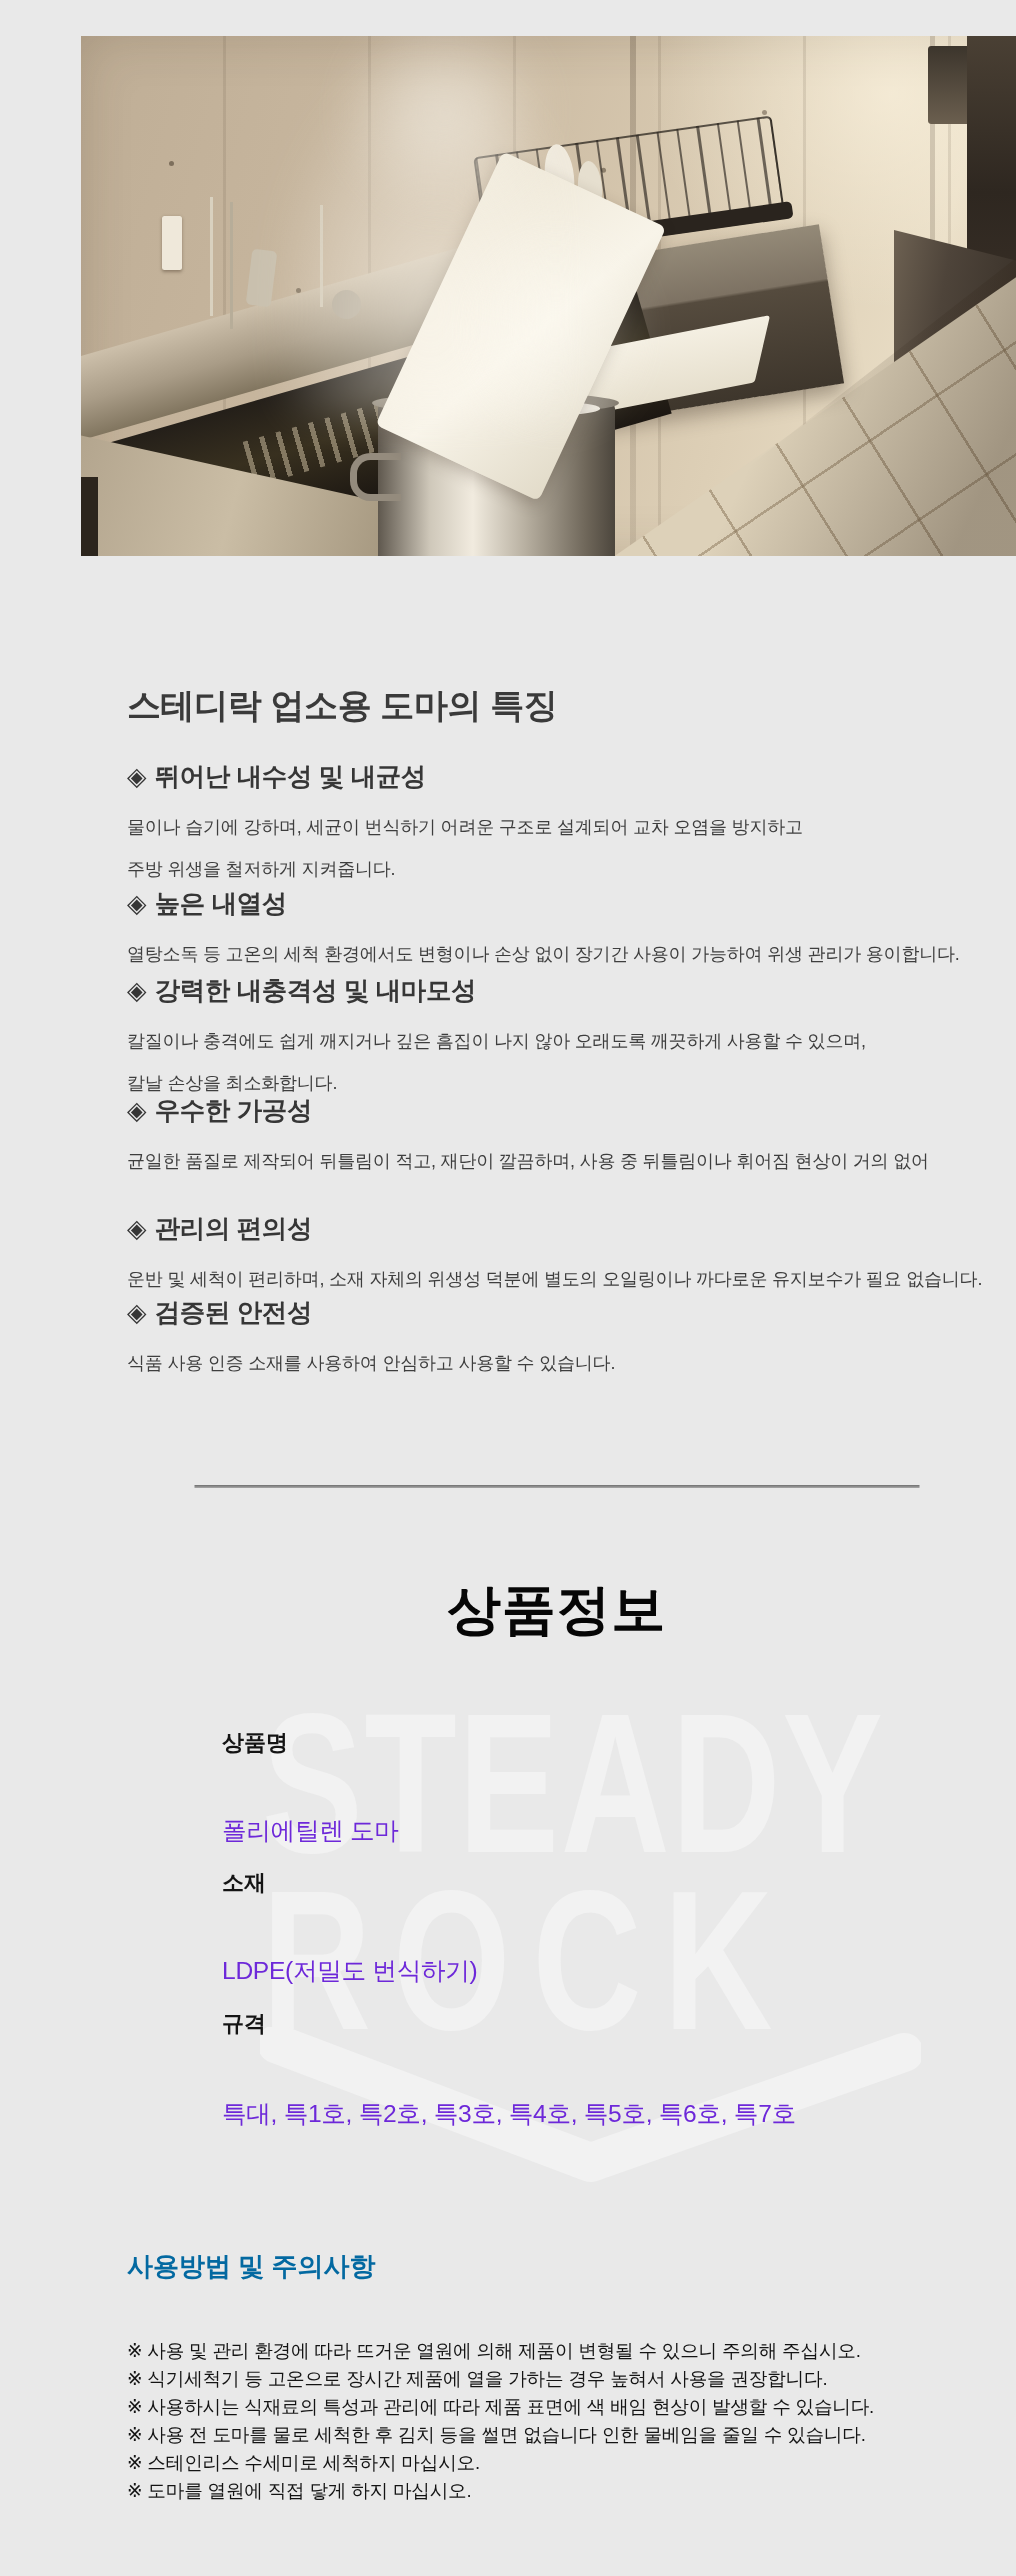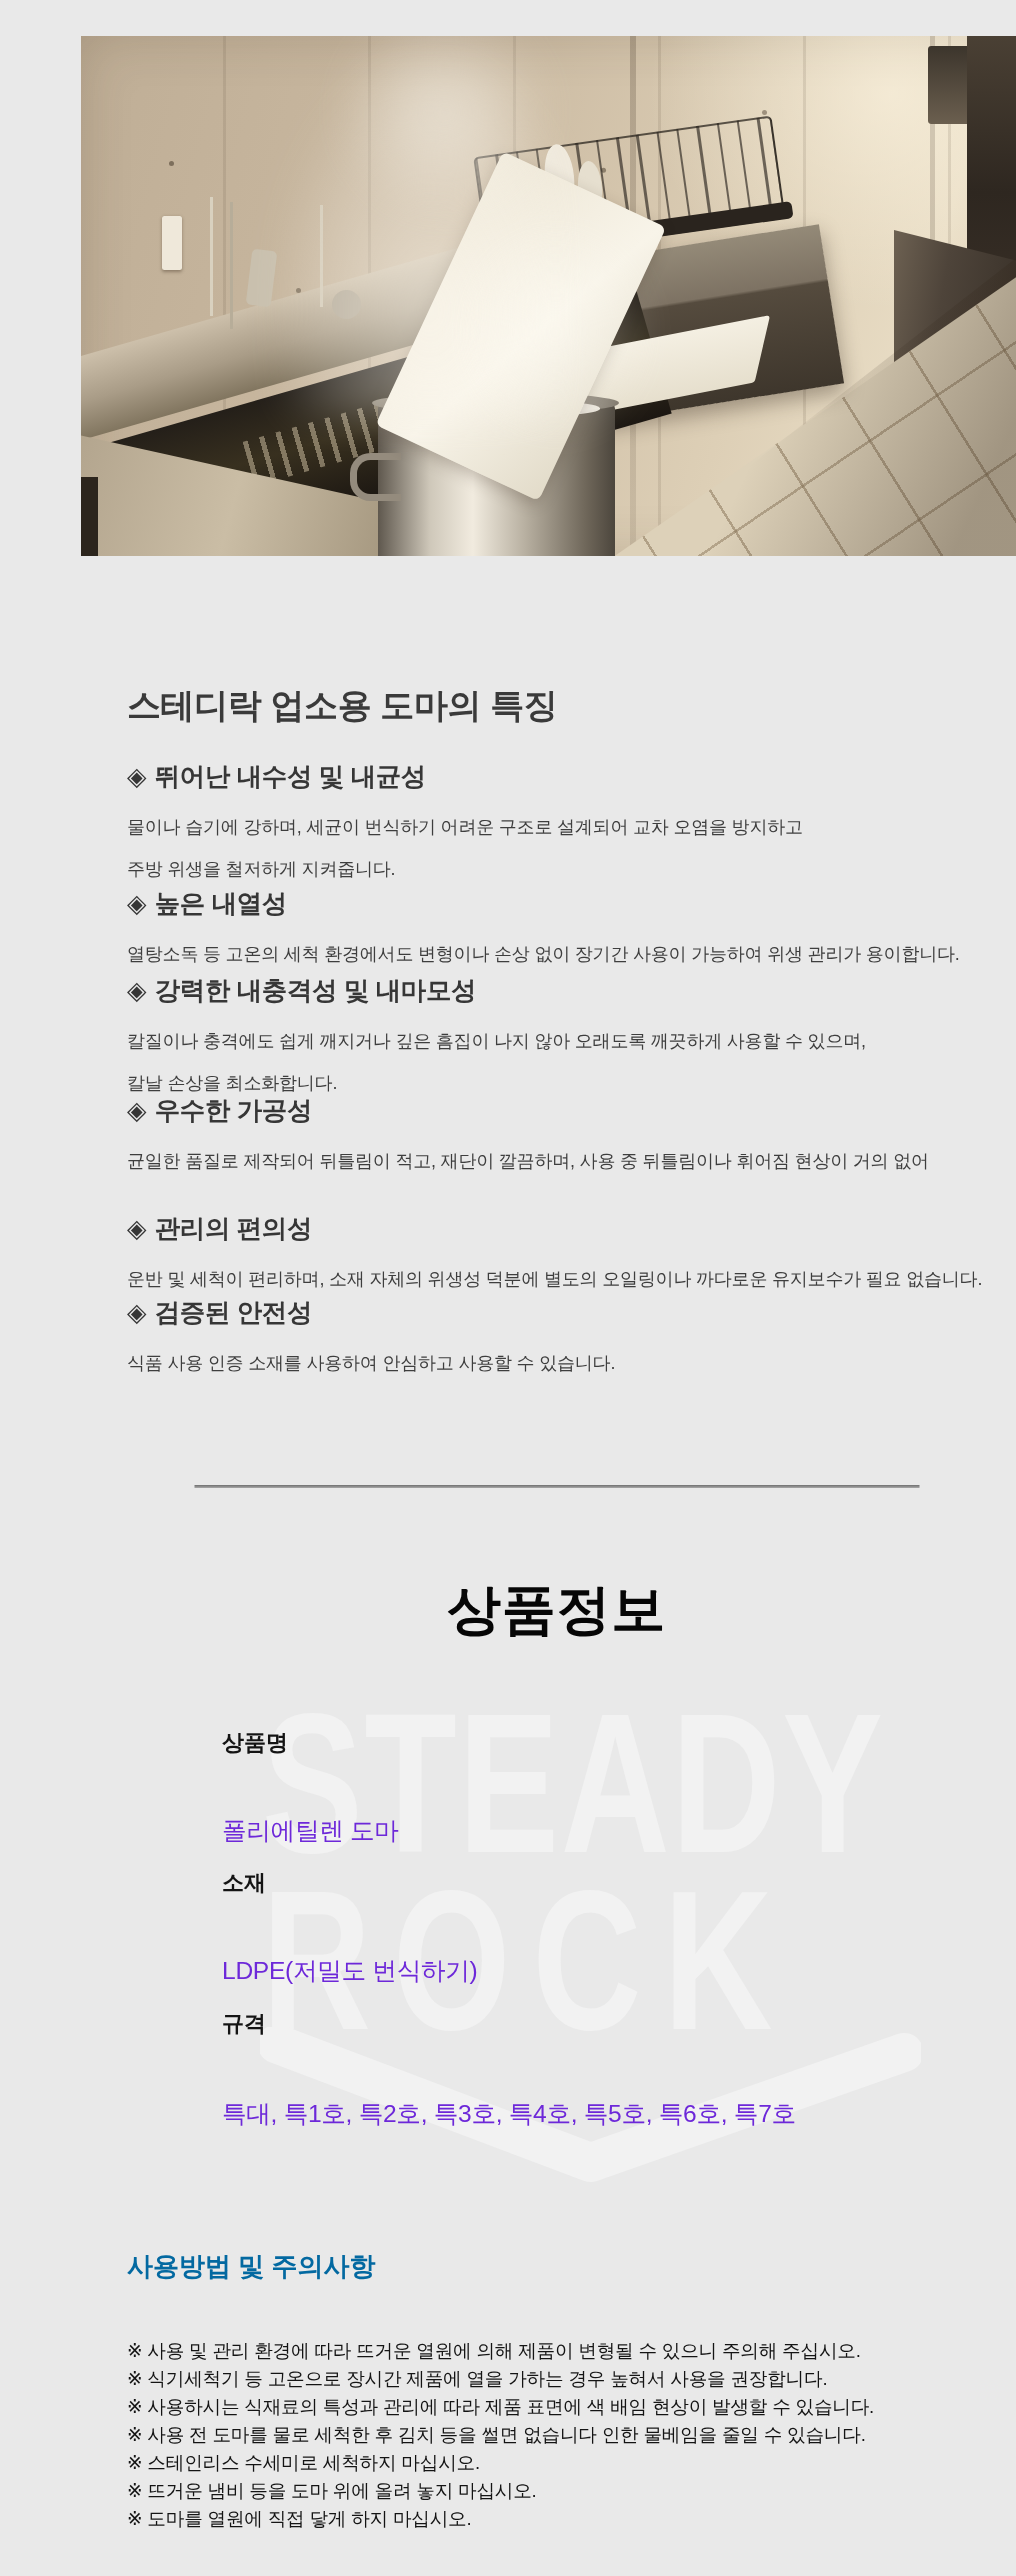--- a/index.html
+++ b/index.html
@@ -227,18 +227,17 @@
   <h3 class="p-label prod-row r3l">규격</h3>
   <p class="p-value prod-row r3v">특대, 특1호, 특2호, 특3호, 특4호, 특5호, 특6호, 특7호</p>
 
   <h2 class="usage-title">사용방법 및 주의사항</h2>
   <ul class="usage-list">
     <li>※ 사용 및 관리 환경에 따라 뜨거운 열원에 의해 제품이 변형될 수 있으니 주의해 주십시오.</li>
     <li>※ 식기세척기 등 고온으로 장시간 제품에 열을 가하는 경우 높혀서 사용을 권장합니다.</li>
     <li>※ 사용하시는 식재료의 특성과 관리에 따라 제품 표면에 색 배임 현상이 발생할 수 있습니다.</li>
     <li>※ 사용 전 도마를 물로 세척한 후 김치 등을 썰면 없습니다 인한 물베임을 줄일 수 있습니다.</li>
     <li>※ 스테인리스 수세미로 세척하지 마십시오.</li>
-    <li>※ 뜨거운 냄비 등을 도마 위에 올려 놓지 마십시오.</li>
     <li>※ 도마를 열원에 직접 닿게 하지 마십시오.</li>
   </ul>
 
 </div>
 
 
 </body></html>

